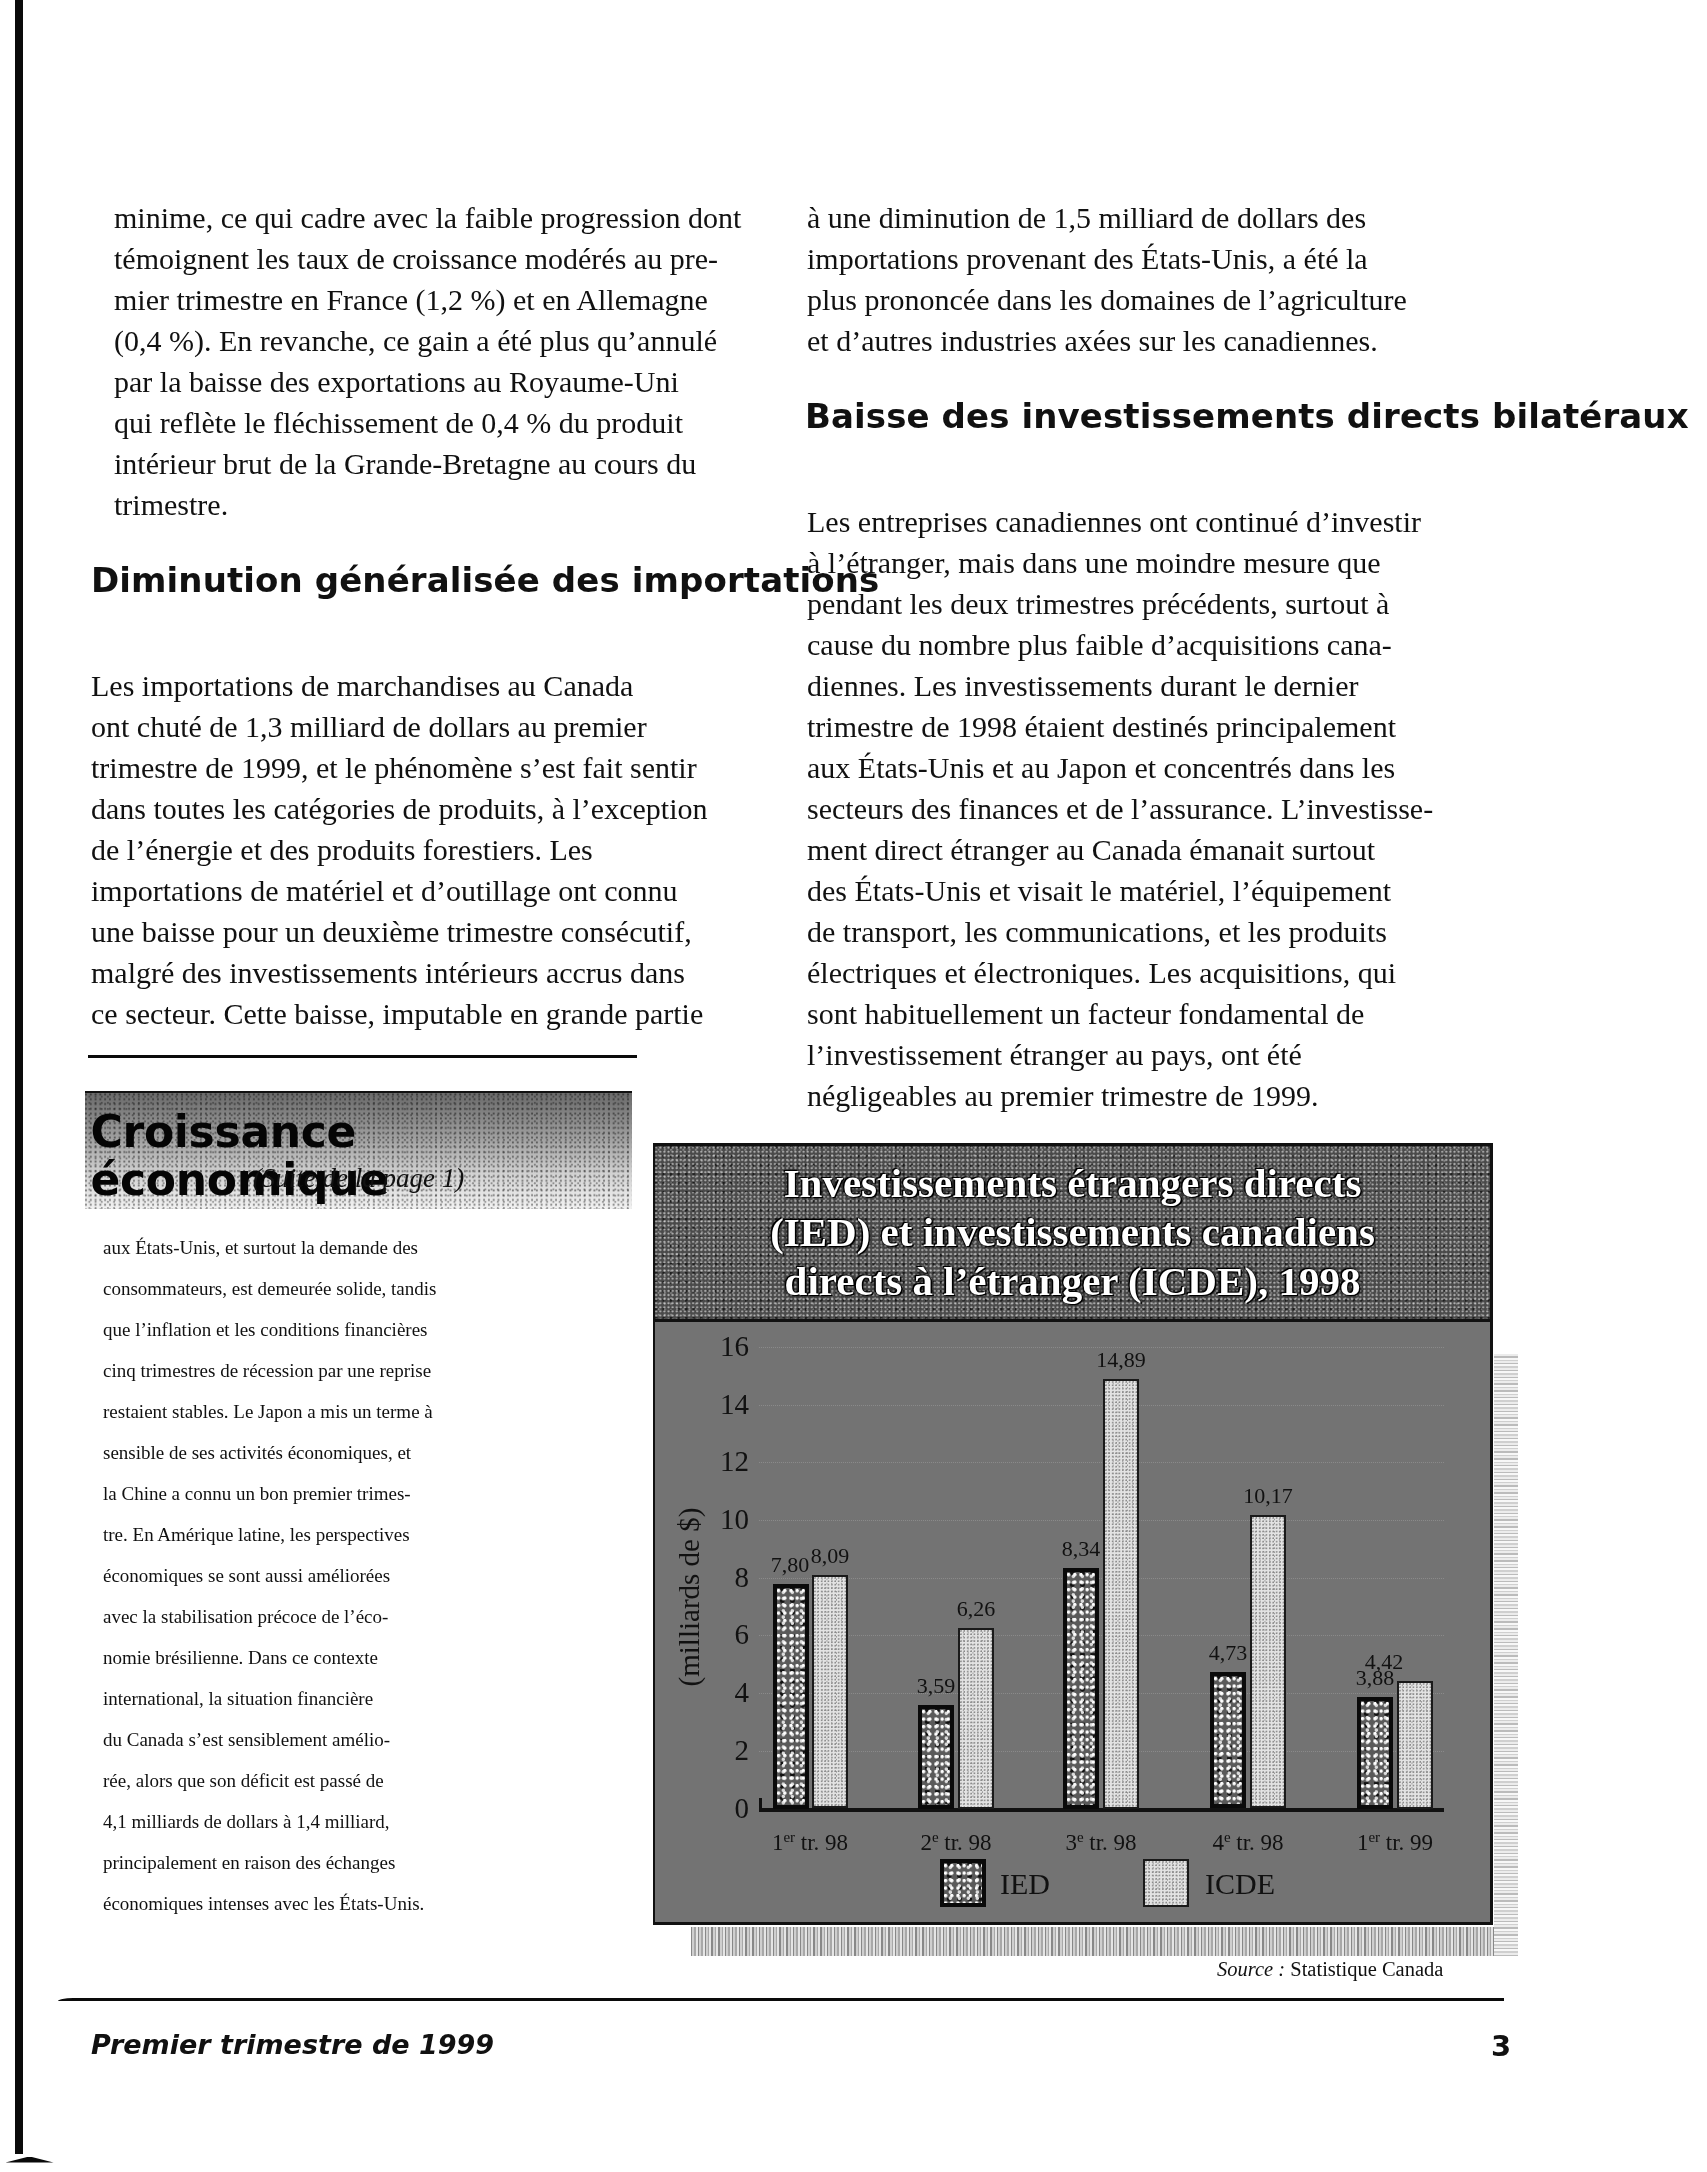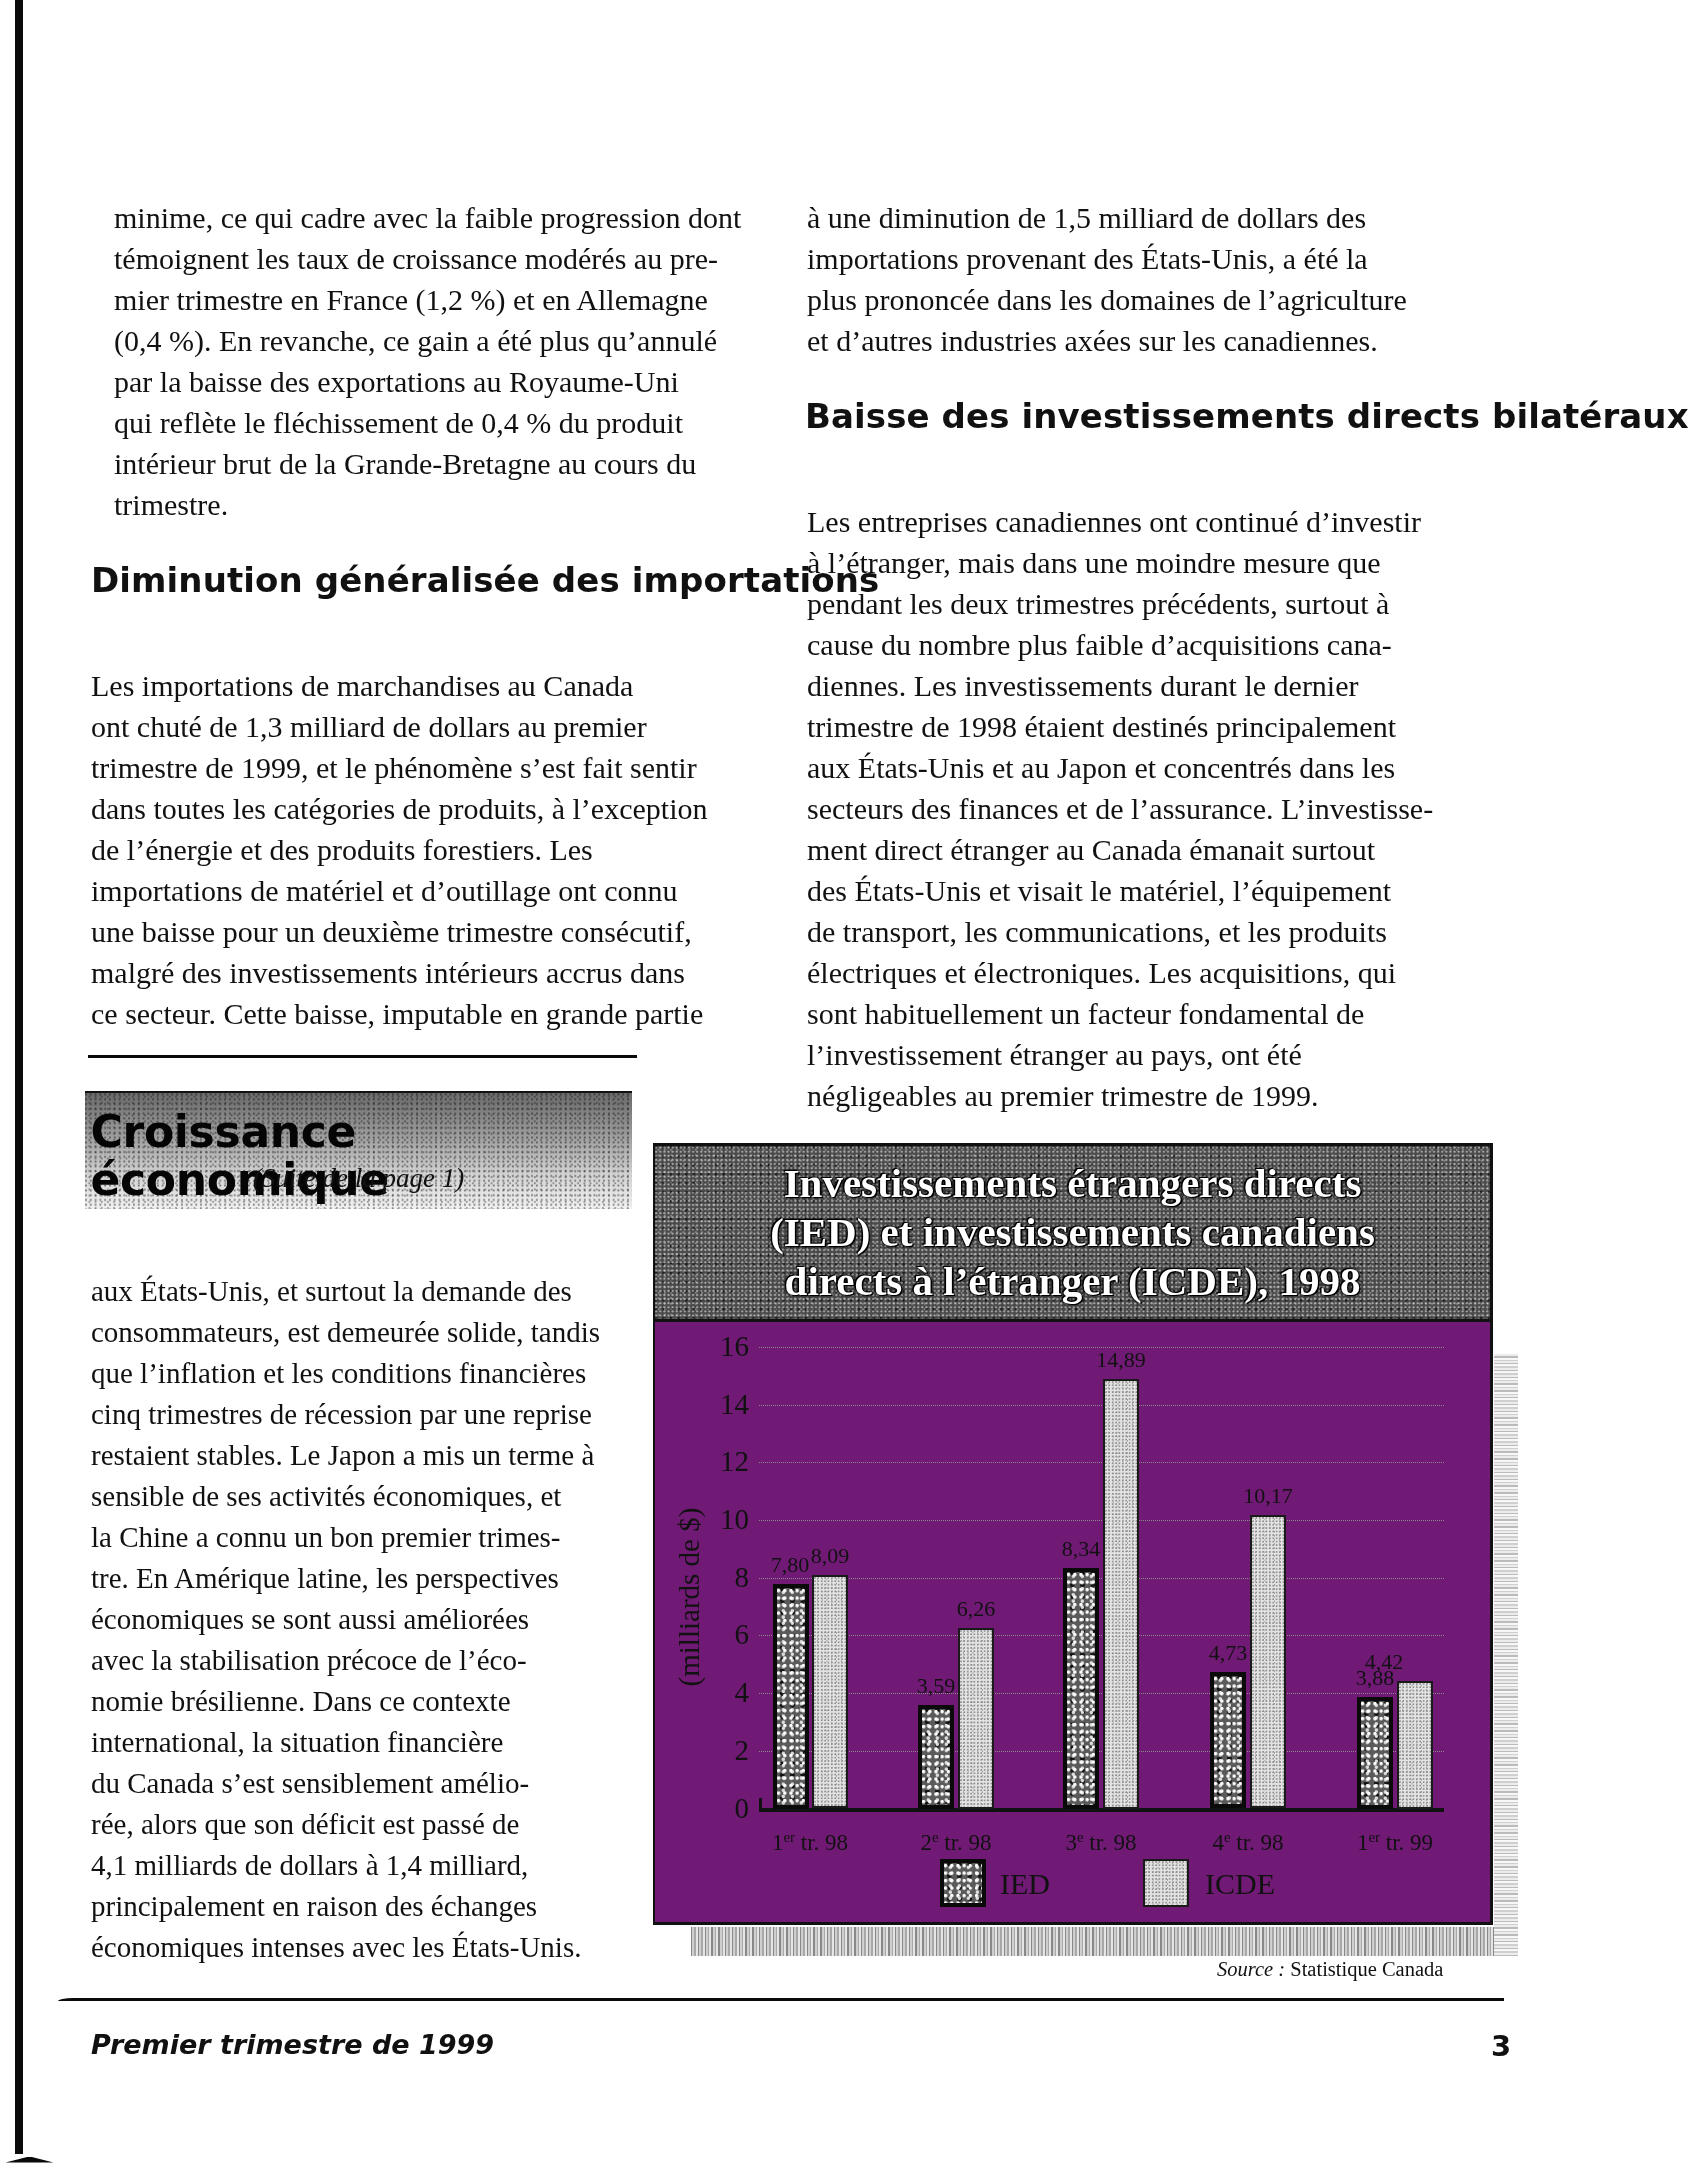--- a/index.html
+++ b/index.html
@@ -29,28 +29,28 @@
   .sidebar-banner { position:absolute; left:85px; top:1091px; width:547px; height:116px; overflow:hidden;
      background:
        radial-gradient(circle at 20% 30%, rgba(0,0,0,0.45) 0 0.7px, transparent 1.4px) 0 0/4.8px 4.8px,
        radial-gradient(circle at 70% 60%, rgba(0,0,0,0.35) 0 0.7px, transparent 1.4px) 0 0/6.2px 6.2px,
        linear-gradient(180deg, #6a6a6a 0%, #9a9a9a 35%, #d2d2d2 70%, #f2f2f2 100%);
      border-top:2.7px solid #111; }
   .sidebar-title { position:absolute; left:5.5px; top:15px; font-size:44px; font-weight:bold; color:#050505;
      letter-spacing:-0.3px; line-height:48px; }
   .sidebar-sub { position:absolute; left:0; width:100%; top:68px; text-align:center; font-style:italic; font-size:27px; line-height:34px; color:#111; }
 
-  #col-left-side { left:91px; top:1227px; font-size:29px; line-height:41px;margin-top:44px; }
+  #col-left-side { left:103px; top:1227px; font-size:19px; line-height:41px; }
 
   
   .chart-shadow-b { position:absolute; left:691px; top:1927px; width:827px; height:29px;
      background: repeating-linear-gradient(90deg, #888 0 1.4px, #cfcfcf 1.4px 3.4px, #a8a8a8 3.4px 4.8px, #e5e5e5 4.8px 6.8px); }
   .chart-shadow-r { position:absolute; left:1494px; top:1354px; width:24px; height:602px;
      background: repeating-linear-gradient(0deg, #bbb 0 1.4px, #ececec 1.4px 3.4px, #cfcfcf 3.4px 4.8px, #f7f7f7 4.8px 6.8px); }
-  .chart-box { position:absolute; left:653px; top:1143px; width:840px; height:782px; background:#701a75;
+  .chart-box { position:absolute; left:653px; top:1143px; width:840px; height:782px; background:#737373;
      border-left:2.1px solid #111; border-right:3.4px solid #111; border-bottom:3.4px solid #111; box-sizing:border-box; }
   .chart-title { position:absolute; left:0; top:0; width:100%; height:179px; box-sizing:border-box;
      border-top:3.4px solid #111; border-bottom:3.4px solid #111;
      background:
        radial-gradient(circle at 30% 40%, rgba(255,255,255,0.55) 0 0.7px, transparent 1.4px) 0 0/4.1px 4.1px,
        radial-gradient(circle at 60% 70%, rgba(255,255,255,0.35) 0 0.7px, transparent 1.4px) 0 0/6.2px 5.5px,
        radial-gradient(circle at 10% 10%, rgba(0,0,0,0.6) 0 1.4px, transparent 2.1px) 0 0/7.5px 9px,
        #4a4a4a;
      display:flex; flex-direction:column; align-items:center; justify-content:center; }
   .chart-title span { display:block; color:#fff; font-size:41px; line-height:49px; font-weight:bold;

